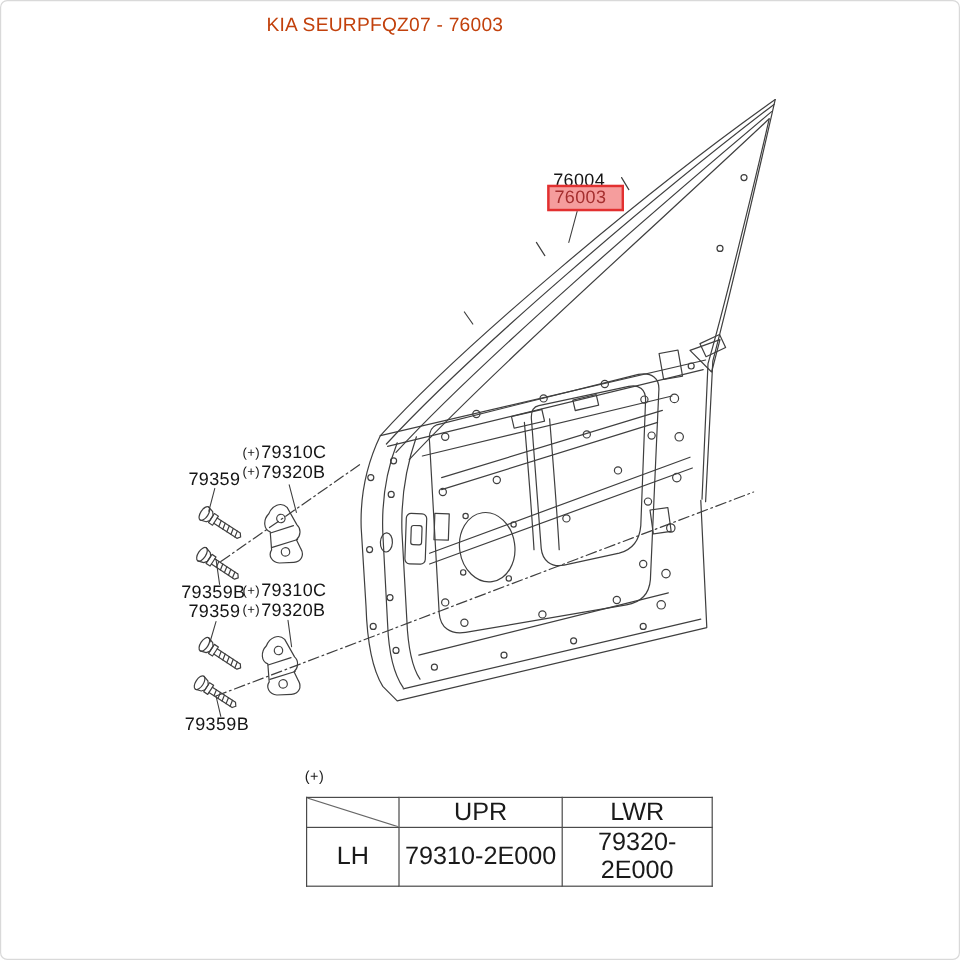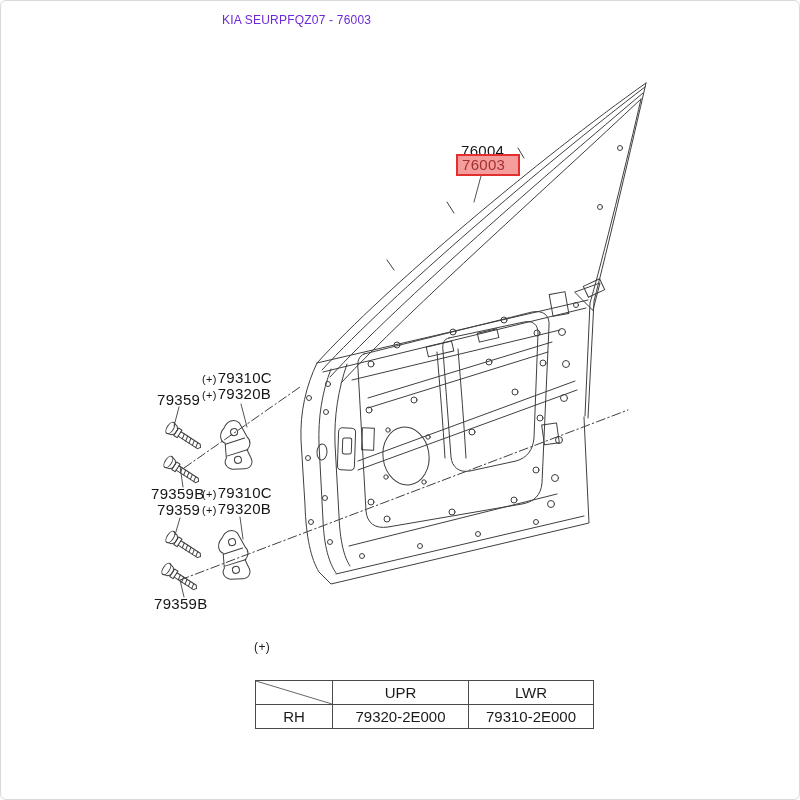--- a/index.html
+++ b/index.html
@@ -1,36 +1,36 @@
 <!DOCTYPE html>
 <html><head>
 <meta charset="utf-8">
 <style>
   html,body{margin:0;padding:0;background:#fff;}
   body{width:800px;height:800px;position:relative;font-family:"Liberation Sans",sans-serif;color:#1e1e1e;overflow:hidden;}
   .page-frame{position:absolute;inset:0;border:1px solid #d9d9d9;border-radius:6px;pointer-events:none;}
   .abs{position:absolute;}
-  #page-title{left:222px;top:13px;font-size:12px;letter-spacing:.2px;color:#6d28d9;white-space:nowrap;}
+  #page-title{left:222px;top:13px;font-size:16px;letter-spacing:.2px;color:#c2410c;white-space:nowrap;}
   svg.art{position:absolute;left:0;top:0;width:800px;height:800px;}
   .callout{position:absolute;font-size:15px;line-height:14px;white-space:nowrap;letter-spacing:.3px;color:#151515;display:flex;align-items:baseline;}
   .pfx{font-size:11px;margin-right:1px;}
-  .callout-plain{cursor:pointer;}
+  .callout-plain{cursor:pointer;align-items:center;}
   #callout-76004{left:461px;top:144px;}
   #callout-76003{left:456px;top:154px;background:#f59d9d;border:2px solid #e23030;color:#a52f2f;padding:1px 13px 2px 4px;line-height:15px;}
   #callout-79310C-top{left:202px;top:371px;}
   #callout-79320B-top{left:202px;top:387px;}
   #callout-79359-top{left:157px;top:393px;}
   #callout-79359B-mid{left:151px;top:487px;}
   #callout-79359-mid{left:157px;top:503px;}
   #callout-79310C-mid{left:202px;top:486px;}
   #callout-79320B-mid{left:202px;top:502px;}
   #callout-79359B-bot{left:154px;top:597px;}
   #hinge-heading{left:254px;top:640px;font-size:16px;letter-spacing:.4px;display:flex;align-items:baseline;color:#1a1a1a;}
   #hinge-heading .pfx{font-size:12px;margin-right:3px;}
-  table#hinge-table{position:absolute;left:255px;top:664px;border-collapse:collapse;table-layout:fixed;font-size:15px;color:#1a1a1a;background:#fff;margin-top:16px;}
+  table#hinge-table{position:absolute;left:255px;top:664px;border-collapse:collapse;table-layout:fixed;font-size:21px;color:#1a1a1a;background:#fff;}
   #hinge-table td{border:1px solid #4a4a4a;text-align:center;height:23px;padding:0 2px;}
   #hinge-table .c0{width:72px;}
   #hinge-table .c1{width:131px;}
   #hinge-table .c2{width:120px;}
   #hinge-table td.diag{position:relative;padding:0;}
   #hinge-table td.diag svg{position:absolute;inset:0;width:100%;height:100%;display:block;}
 </style>
 </head>
 <body>
 
@@ -232,18 +232,18 @@
       <tr>
     <td class="c0 diag">
       <svg viewBox="0 0 100 100" preserveAspectRatio="none">
         <line x1="0" y1="0" x2="100" y2="100" stroke="#666" stroke-width="1" vector-effect="non-scaling-stroke"></line>
       </svg>
     </td>
     <td class="c1">UPR</td>
     <td class="c2">LWR</td>
   </tr>
   <tr>
-    <td class="c0">RH</td>
-    <td class="c1">79320-2E000</td>
-    <td class="c2">79310-2E000</td>
+    <td class="c0">LH</td>
+    <td class="c1">79310-2E000</td>
+    <td class="c2">79320-2E000</td>
   </tr>
 </tbody>
   </table>
 
 </body></html>

